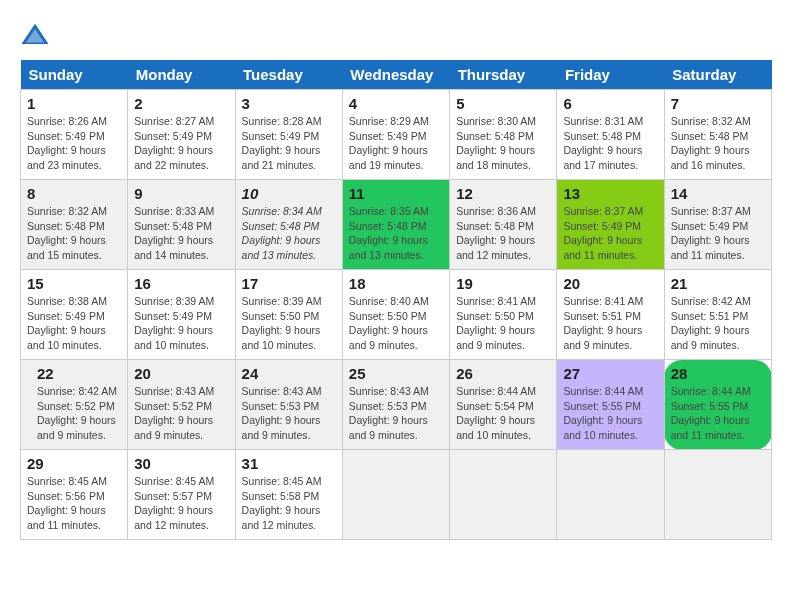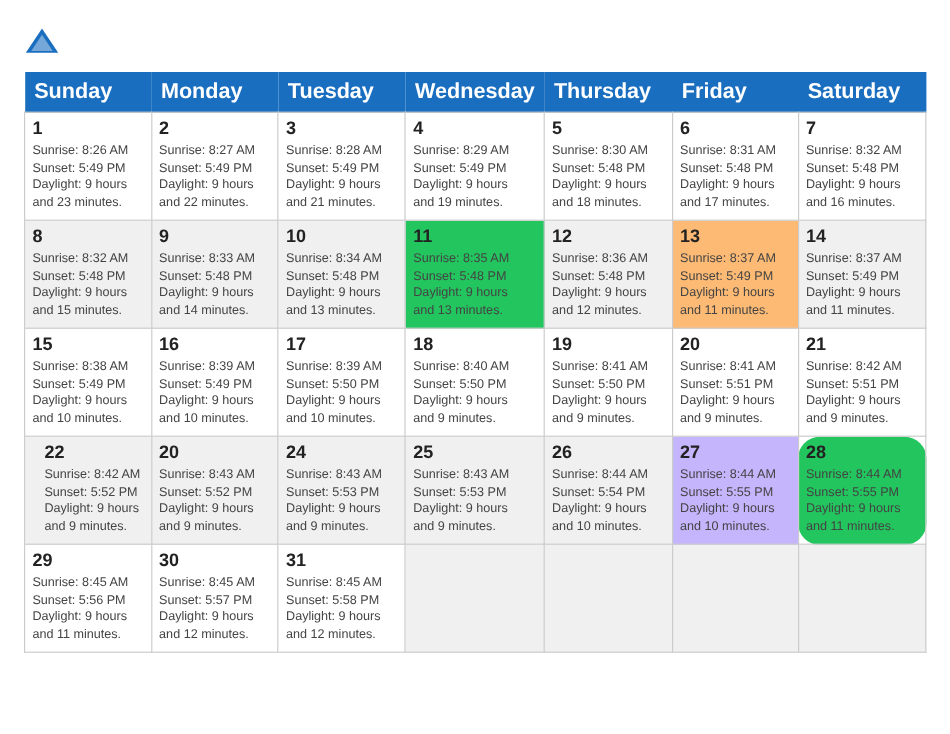--- a/index.html
+++ b/index.html
@@ -56,21 +56,21 @@
     .calendar-table {
       width: 100%;
       border-collapse: collapse;
       font-size: 11px;
     }
     .calendar-table th {
       background-color: #1a6ec0;
       color: white;
       text-align: left;
       padding: 6px 8px;
-      font-size: 18px;
+      font-size: 15px;
       font-weight: bold;
     }
     .calendar-table td {
       border: 1px solid #ccc;
       vertical-align: top;
       padding: 5px 6px;
       width: calc(100% / 7);
       height: 90px;
       background: #fff;
     }
@@ -158,33 +158,33 @@
       </tr>
       <tr>
         <td style="background: rgb(240, 240, 240);">
           <span class="day-number">8</span>
           <div class="day-detail">Sunrise: 8:32 AM<br>Sunset: 5:48 PM<br>Daylight: 9 hours<br>and 15 minutes.</div>
         </td>
         <td style="background: rgb(240, 240, 240);">
           <span class="day-number">9</span>
           <div class="day-detail">Sunrise: 8:33 AM<br>Sunset: 5:48 PM<br>Daylight: 9 hours<br>and 14 minutes.</div>
         </td>
-        <td style="background: rgb(240, 240, 240);">
+        <td style="background: rgb(240, 240, 240); font-style: italic;">
           <span class="day-number">10</span>
           <div class="day-detail">Sunrise: 8:34 AM<br>Sunset: 5:48 PM<br>Daylight: 9 hours<br>and 13 minutes.</div>
         </td>
         <td style="background: #22c55e;">
           <span class="day-number">11</span>
           <div class="day-detail">Sunrise: 8:35 AM<br>Sunset: 5:48 PM<br>Daylight: 9 hours<br>and 13 minutes.</div>
         </td>
         <td style="background: rgb(240, 240, 240); margin-left: 36px;">
           <span class="day-number">12</span>
           <div class="day-detail">Sunrise: 8:36 AM<br>Sunset: 5:48 PM<br>Daylight: 9 hours<br>and 12 minutes.</div>
         </td>
-        <td style="background: #fdba74; margin-left: 17px;">
+        <td style="background: #84cc16; margin-left: 17px;">
           <span class="day-number">13</span>
           <div class="day-detail">Sunrise: 8:37 AM<br>Sunset: 5:49 PM<br>Daylight: 9 hours<br>and 11 minutes.</div>
         </td>
         <td style="background: rgb(240, 240, 240);">
           <span class="day-number">14</span>
           <div class="day-detail">Sunrise: 8:37 AM<br>Sunset: 5:49 PM<br>Daylight: 9 hours<br>and 11 minutes.</div>
         </td>
       </tr>
       <tr>
         <td>

